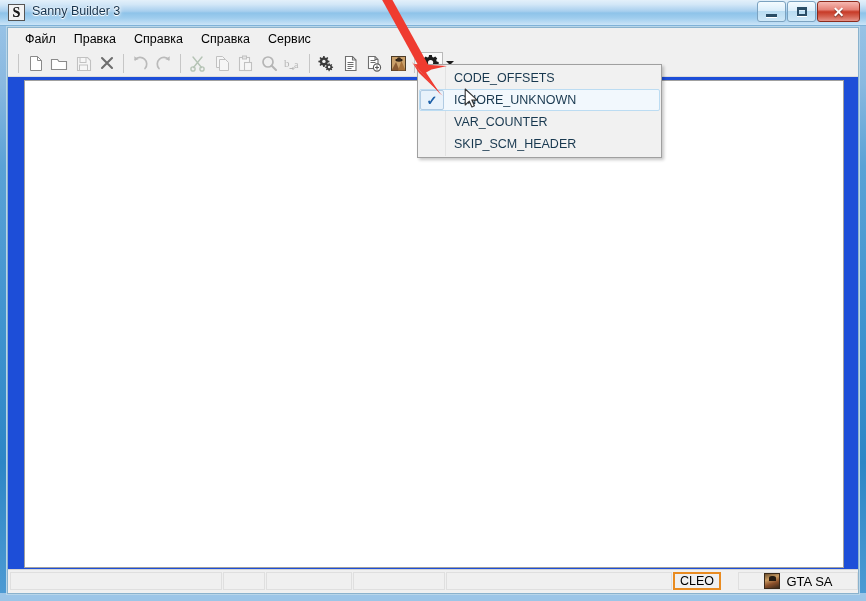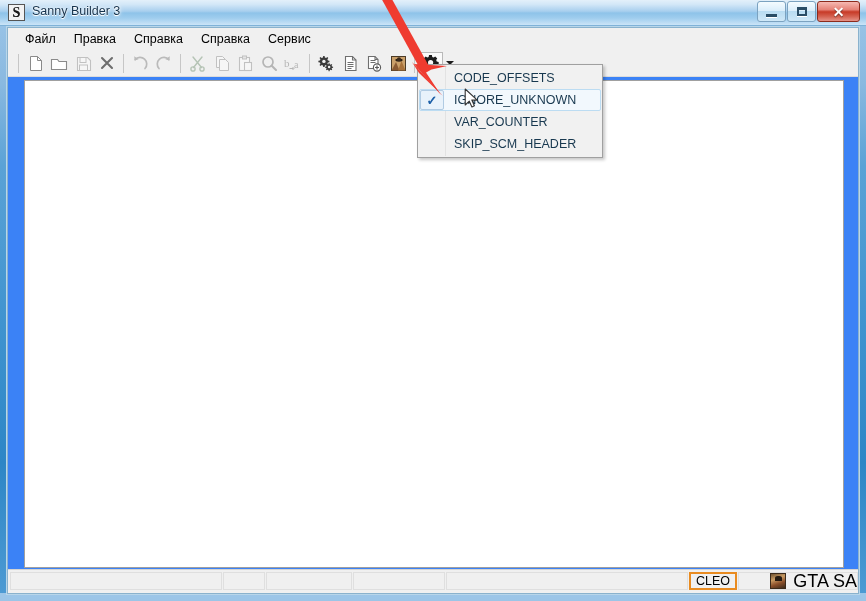--- a/index.html
+++ b/index.html
@@ -162,21 +162,21 @@
     line-height: 1;
     text-shadow: 0 1px 1px rgba(0,0,0,.55);
   }
 
   
   #client {
     position: absolute;
     left: 7px; top: 27px;
     width: 852px;
     height: 567px;
-    background: #3b82f6;
+    background: #1d4ed8;
     box-sizing: border-box;
     border: 1px solid #8ab2cd;
     overflow: hidden;
   }
 
   
   #menubar {
     position: absolute;
     left: 0; top: 0;
     width: 852px; height: 22px;
@@ -296,32 +296,32 @@
   #sb-cleo {
     flex: 0 0 48px;
     border: 2px solid #e98b20;
     background: #f0f0f0;
     box-sizing: border-box;
     display: flex;
     align-items: center;
     justify-content: center;
     font-size: 12.5px;
     color: #000;
-    margin-right: 1px;
+    margin-right: 17px;
   }
   #sb-game {
     flex: 0 0 120px;
     border: 1px solid #dfdfdf;
     background: #f0f0f0;
     box-sizing: border-box;
     display: flex;
     align-items: center;
-    justify-content: flex-end;
+    justify-content: center;
     gap: 7px;
-    font-size: 18px;
+    font-size: 13px;
     color: #000;
   }
   .game-icon {
     width: 16px; height: 16px;
     background: linear-gradient(160deg,#6f5230 0%,#c99b63 35%,#8a4f2a 65%,#3a2a1b 100%);
     border: 1px solid #3a2a1b;
     box-sizing: border-box;
     position: relative;
     overflow: hidden;
   }
@@ -331,21 +331,21 @@
     left: 4px; top: 2px;
     width: 7px; height: 5px;
     background: #241a10;
     border-radius: 40% 40% 0 0;
   }
 
   
   #popup {
     position: absolute;
     left: 417px; top: 64px;
-    width: 186px;
+    width: 245px;
     background: #f1f1f1;
     border: 1px solid #a0a0a0;
     box-sizing: border-box;
     padding: 2px 1px;
     box-shadow: 2px 2px 3px rgba(0,0,0,.22);
     z-index: 40;
   }
   #popup-gutter {
     position: absolute;
     left: 1px; top: 1px;

